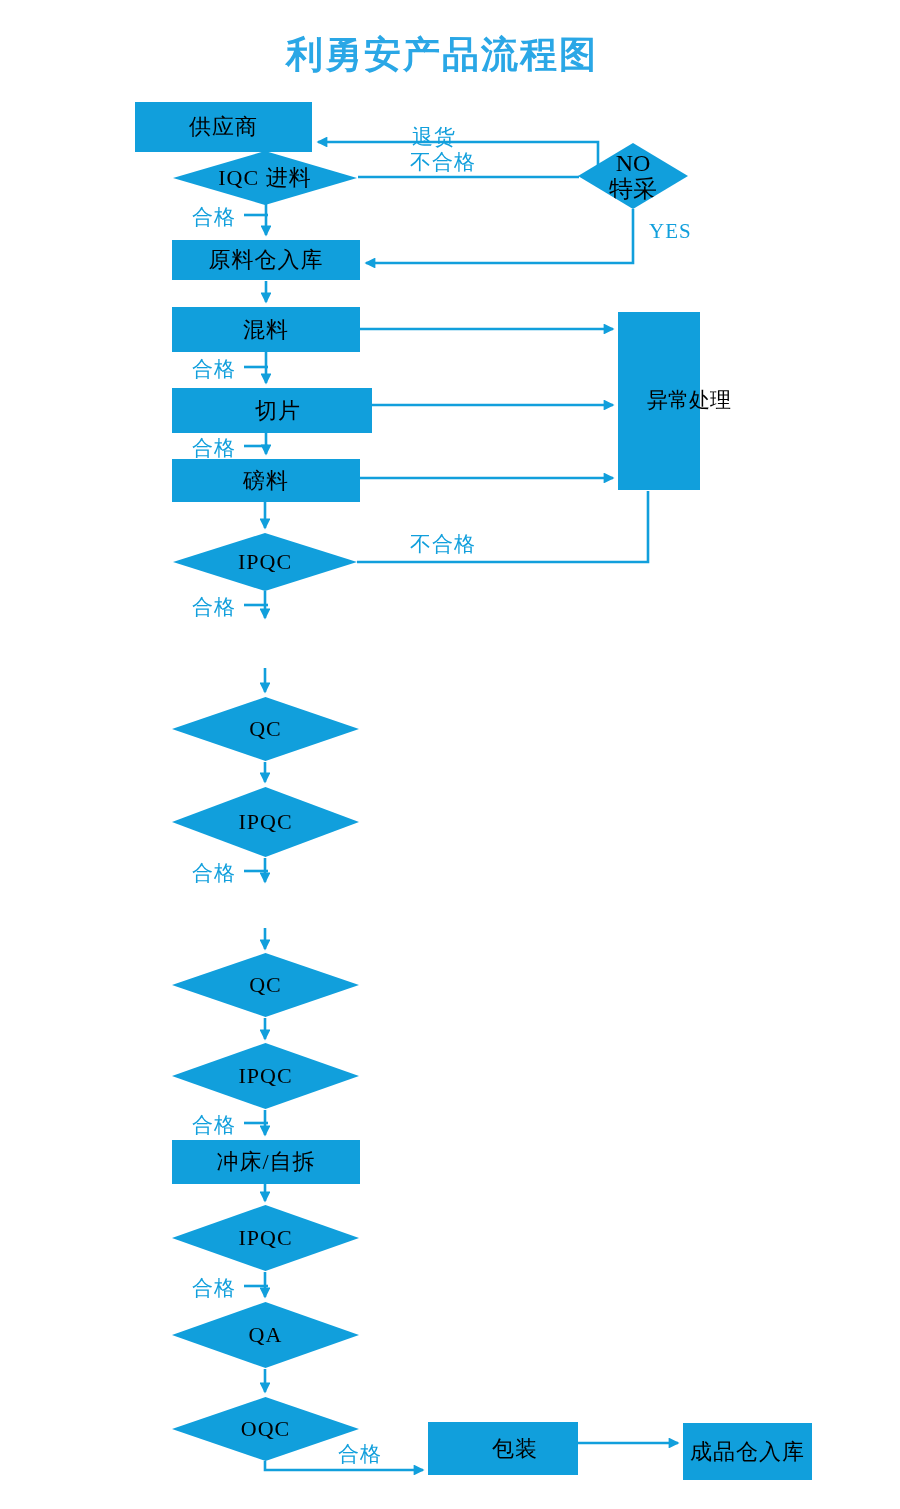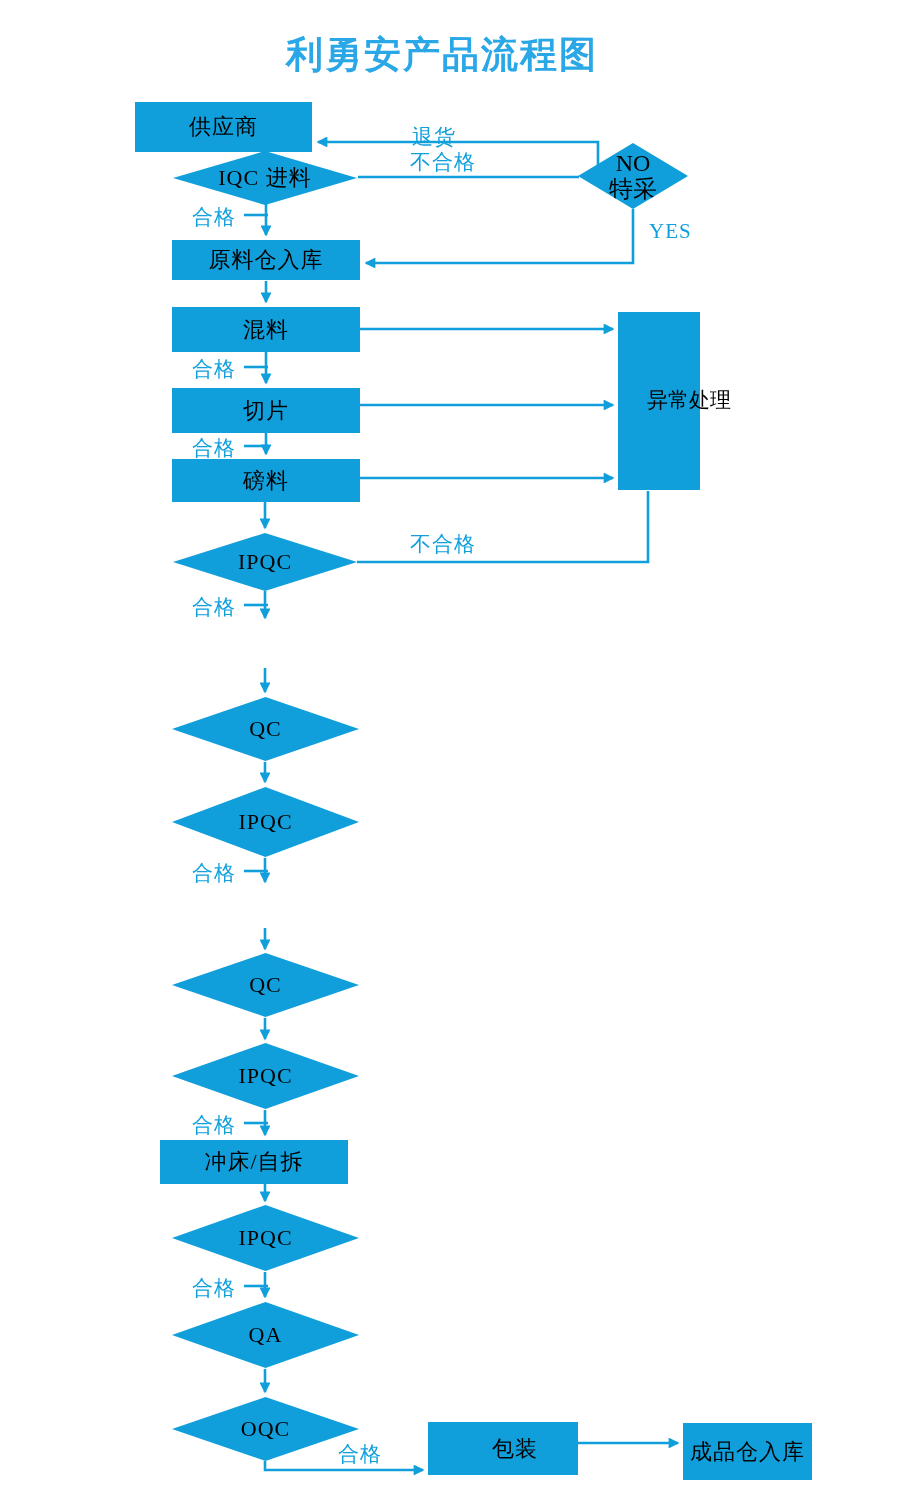--- a/index.html
+++ b/index.html
@@ -104,41 +104,41 @@
     <div class="stack">
       <div>NO</div>
       <div>特采</div>
     </div>
   </div>
 
   <div class="node" style="left:152px; top:307px; width:188px; height:45px;">混料</div>
 
   <div class="node" style="left:152px; top:240px; width:188px; height:40px;">原料仓入库</div>
 
-  <div class="node" style="left:152px; top:388px; width:188px; height:45px;">切片</div>
+  <div class="node" style="left:152px; top:388px; width:188px; height:45px;padding-left:12px;">切片</div>
 
   <div class="node" style="left:152px; top:459px; width:188px; height:43px;">磅料</div>
 
   <div class="node vbox" style="left:598px; top:312px; width:82px; height:178px;">
     <span class="vtext">异常处理</span>
   </div>
 
   <div class="node diamond" style="left:153px; top:533px; width:184px; height:58px;">IPQC</div>
 
 
   <div class="node diamond" style="left:152px; top:697px; width:187px; height:64px;">QC</div>
 
   <div class="node diamond" style="left:152px; top:787px; width:187px; height:70px;">IPQC</div>
 
 
   <div class="node diamond" style="left:152px; top:953px; width:187px; height:64px;">QC</div>
 
   <div class="node diamond" style="left:152px; top:1043px; width:187px; height:66px;">IPQC</div>
 
-  <div class="node" style="left:140px; top:1140px; width:188px; height:44px;">冲床/自拆</div>
+  <div class="node" style="left:152px; top:1140px; width:188px; height:44px;">冲床/自拆</div>
 
   <div class="node diamond" style="left:152px; top:1205px; width:187px; height:66px;">IPQC</div>
 
   <div class="node diamond" style="left:152px; top:1302px; width:187px; height:66px;">QA</div>
 
   <div class="node diamond" style="left:152px; top:1397px; width:187px; height:64px;">OQC</div>
 
   <div class="node" style="left:408px; top:1422px; width:126px; height:53px;padding-left:24px;">包装</div>
 
   <div class="node" style="left:663px; top:1423px; width:129px; height:57px;">成品仓入库</div>

